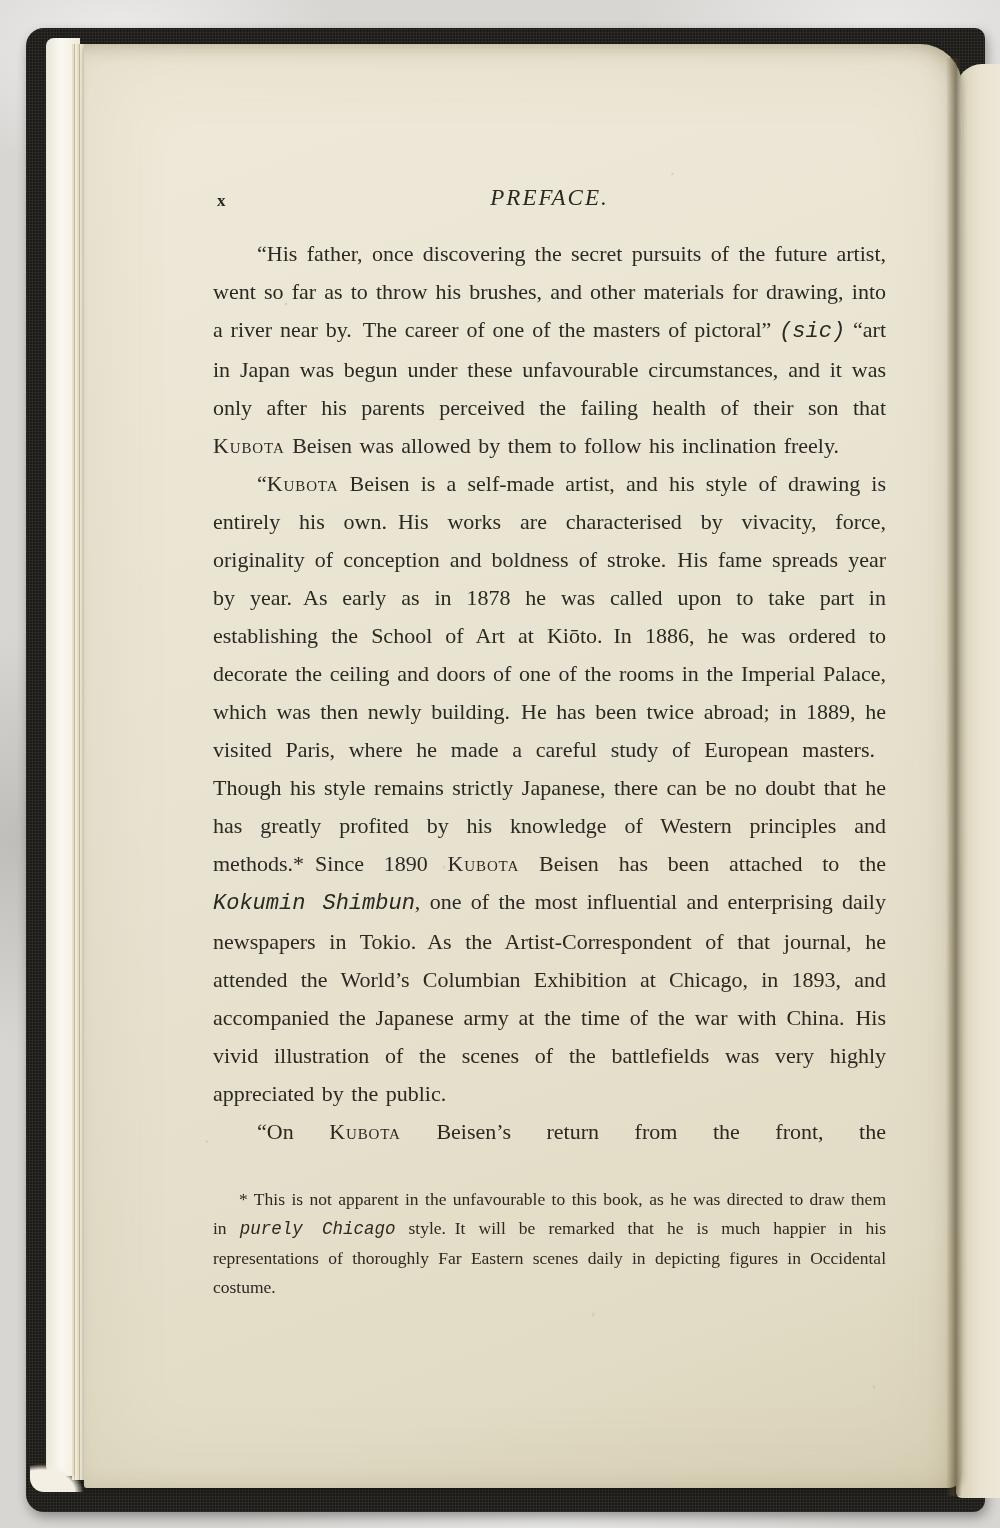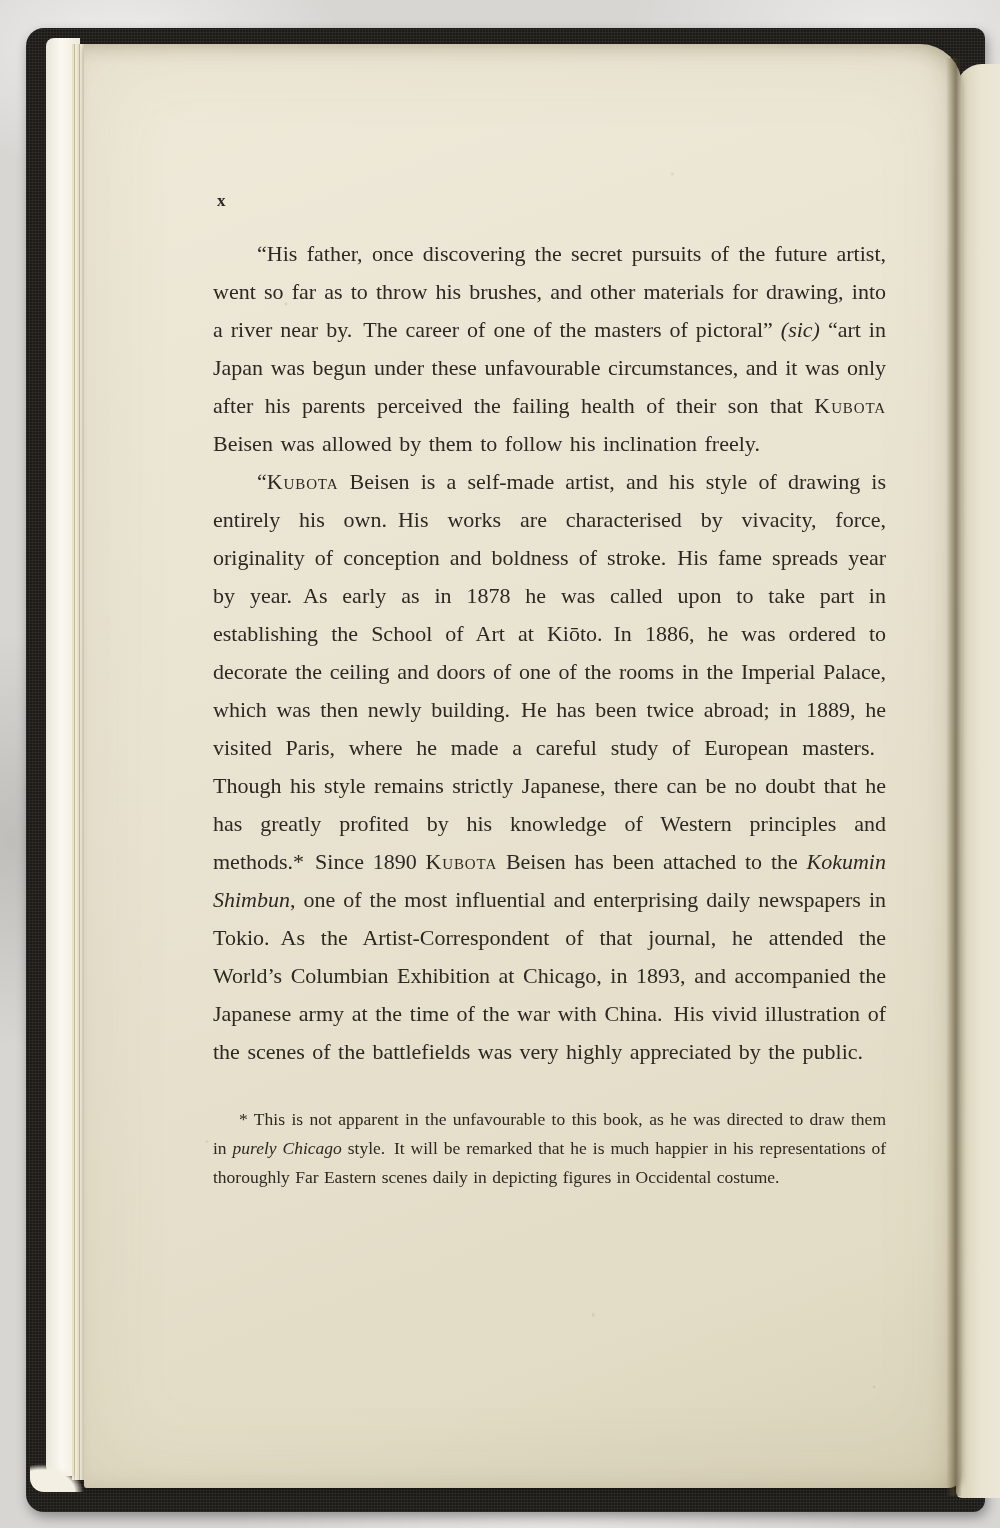--- a/index.html
+++ b/index.html
@@ -101,37 +101,39 @@
     text-align:justify;
   }
   .body-par.indent{text-indent:44px;}
   .body-par.first{margin-top:20px;}
   .body-par.runs-on{text-align-last:justify;}
   .footnote{
     margin-top:34px;
     font-size:17.5px;line-height:29px;word-spacing:1px;
     text-align:justify;text-indent:26px;
   }
-  .i{font-style:italic;}
+  .i{font-style:italic;font-family:Liberation Mono, monospace;}
   .sc{font-variant:small-caps;letter-spacing:0.04em;}
 </style>
 </head>
 <body>
 
 <div class="book-cover"></div>
 <div class="page-edges-left"></div>
 <div class="page-edge-lines"></div>
 <div class="facing-page"></div>
 <div class="corner-pages"></div>
 
 <div class="main-page">
   <div class="paper-texture"></div>
   <div class="content">
     <div class="page-header">
       <span class="pagenum">x</span>
+      <span class="page-title">PREFACE.</span>
     </div>
     <p class="body-par indent first"><span>“His father, once discovering the secret pursuits of the future artist, went so far as to throw his brushes, and other materials for drawing, into a river near by. The career of one of the masters of pictoral” </span><span class="i">(sic)</span><span> “art in Japan was begun under these unfavourable circumstances, and it was only after his parents perceived the failing health of their son that </span><span class="sc">Kubota</span><span> Beisen was allowed by them to follow his inclination freely.</span></p>
     <p class="body-par indent"><span>“</span><span class="sc">Kubota</span><span> Beisen is a self-made artist, and his style of drawing is entirely his own. His works are characterised by vivacity, force, originality of conception and boldness of stroke. His fame spreads year by year. As early as in 1878 he was called upon to take part in establishing the School of Art at Kiōto. In 1886, he was ordered to decorate the ceiling and doors of one of the rooms in the Imperial Palace, which was then newly building. He has been twice abroad; in 1889, he visited Paris, where he made a careful study of European masters. Though his style remains strictly Japanese, there can be no doubt that he has greatly profited by his knowledge of Western principles and methods.* Since 1890 </span><span class="sc">Kubota</span><span> Beisen has been attached to the </span><span class="i">Kokumin Shimbun</span><span>, one of the most influential and enterprising daily newspapers in Tokio. As the Artist-Correspondent of that journal, he attended the World’s Columbian Exhibition at Chicago, in 1893, and accompanied the Japanese army at the time of the war with China. His vivid illustration of the scenes of the battlefields was very highly appreciated by the public.</span></p>
+    <p class="body-par indent runs-on"><span>“On </span><span class="sc">Kubota</span><span> Beisen’s return from the front, the</span></p>
     <div class="footnote"><span>* This is not apparent in the unfavourable to this book, as he was directed to draw them in </span><span class="i">purely Chicago</span><span> style. It will be remarked that he is much happier in his representations of thoroughly Far Eastern scenes daily in depicting figures in Occidental costume.</span></div>
   </div>
 </div>
 
 <div class="gutter"></div>
 
 </body></html>

